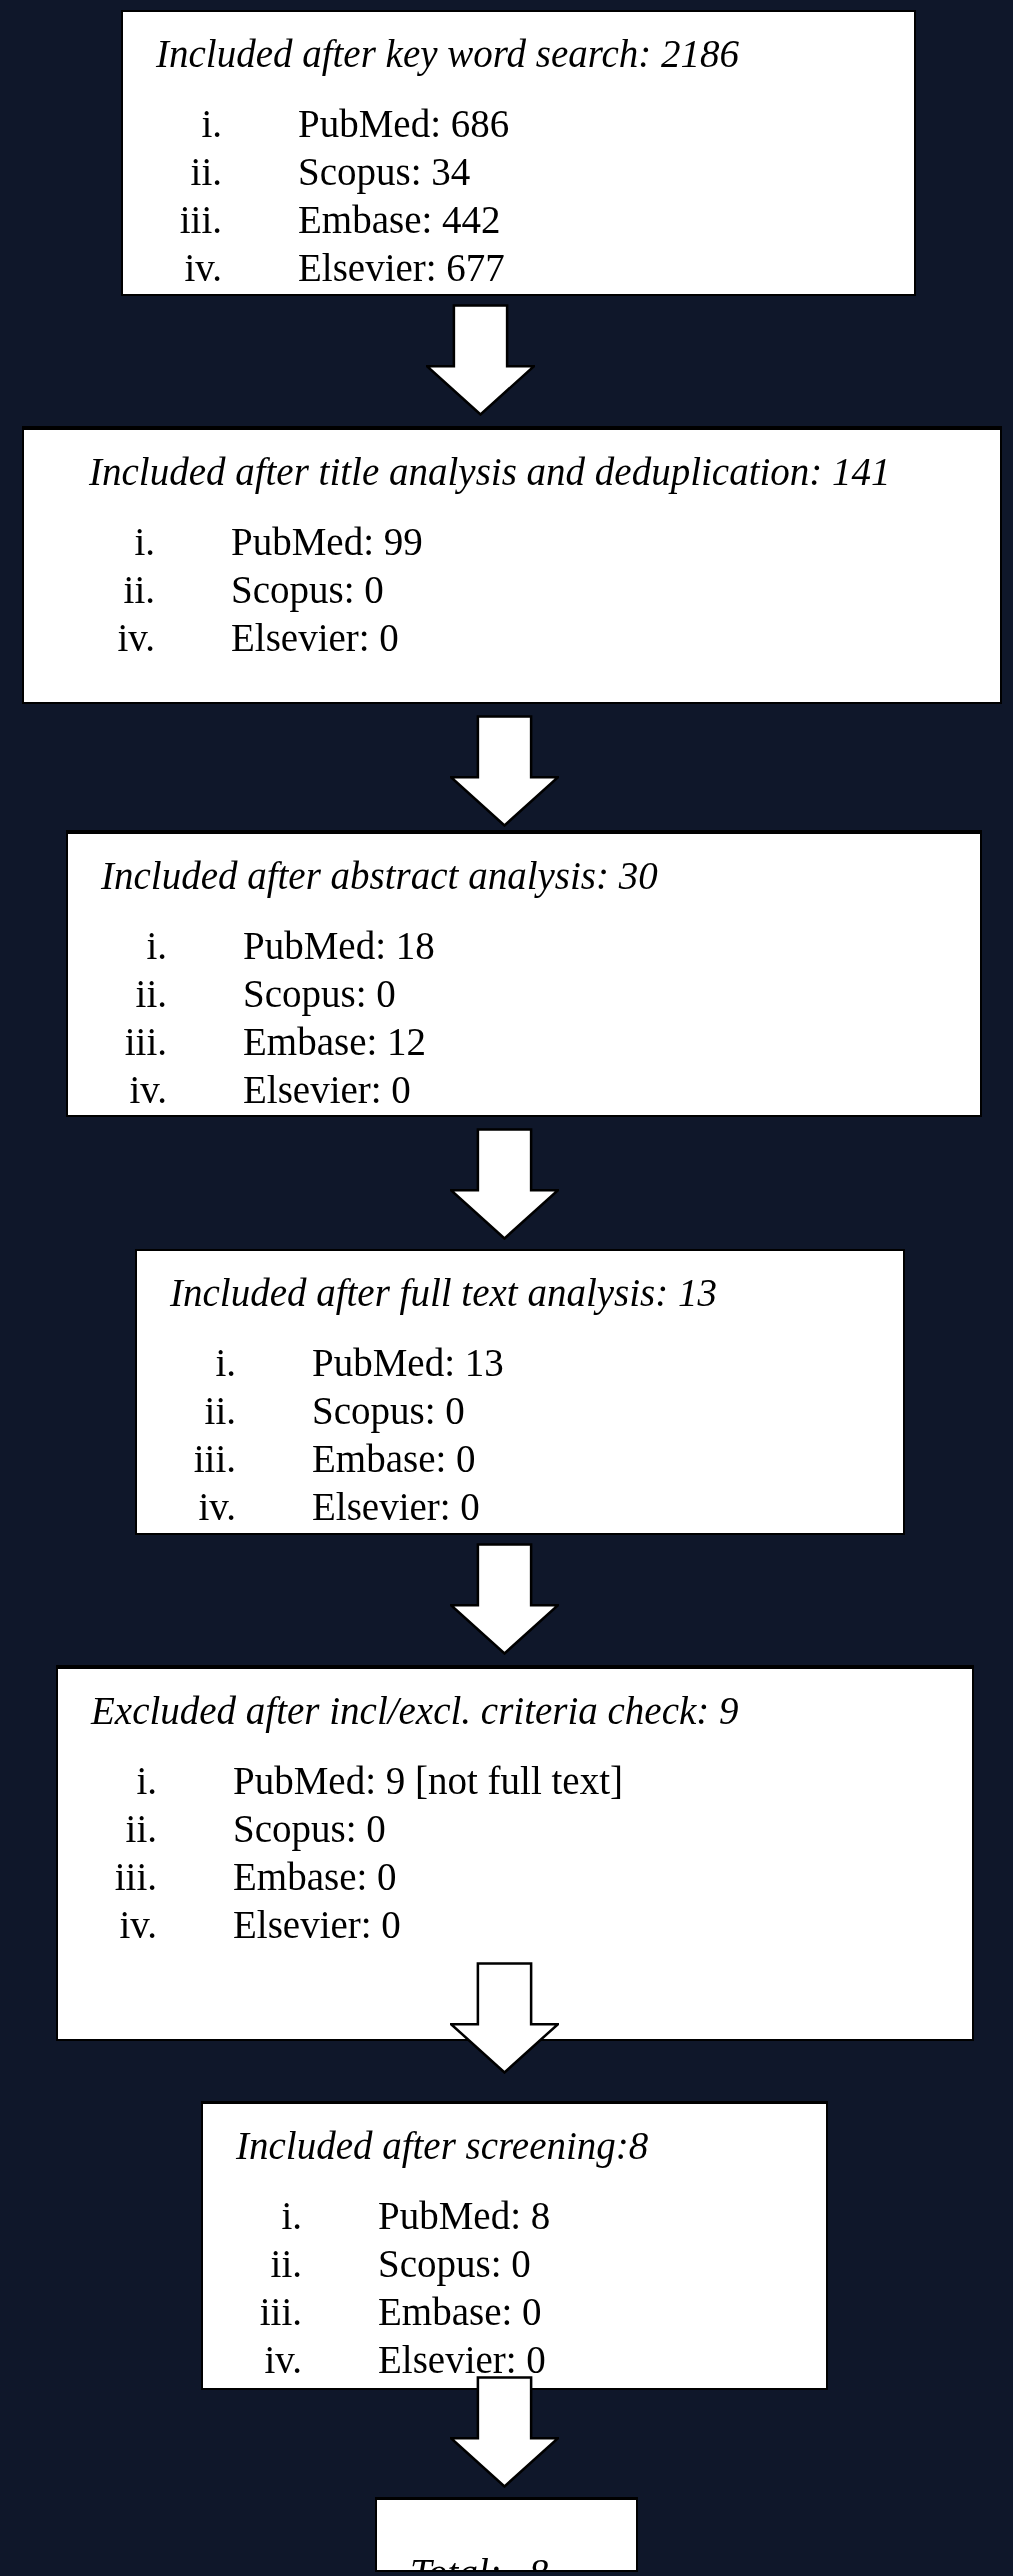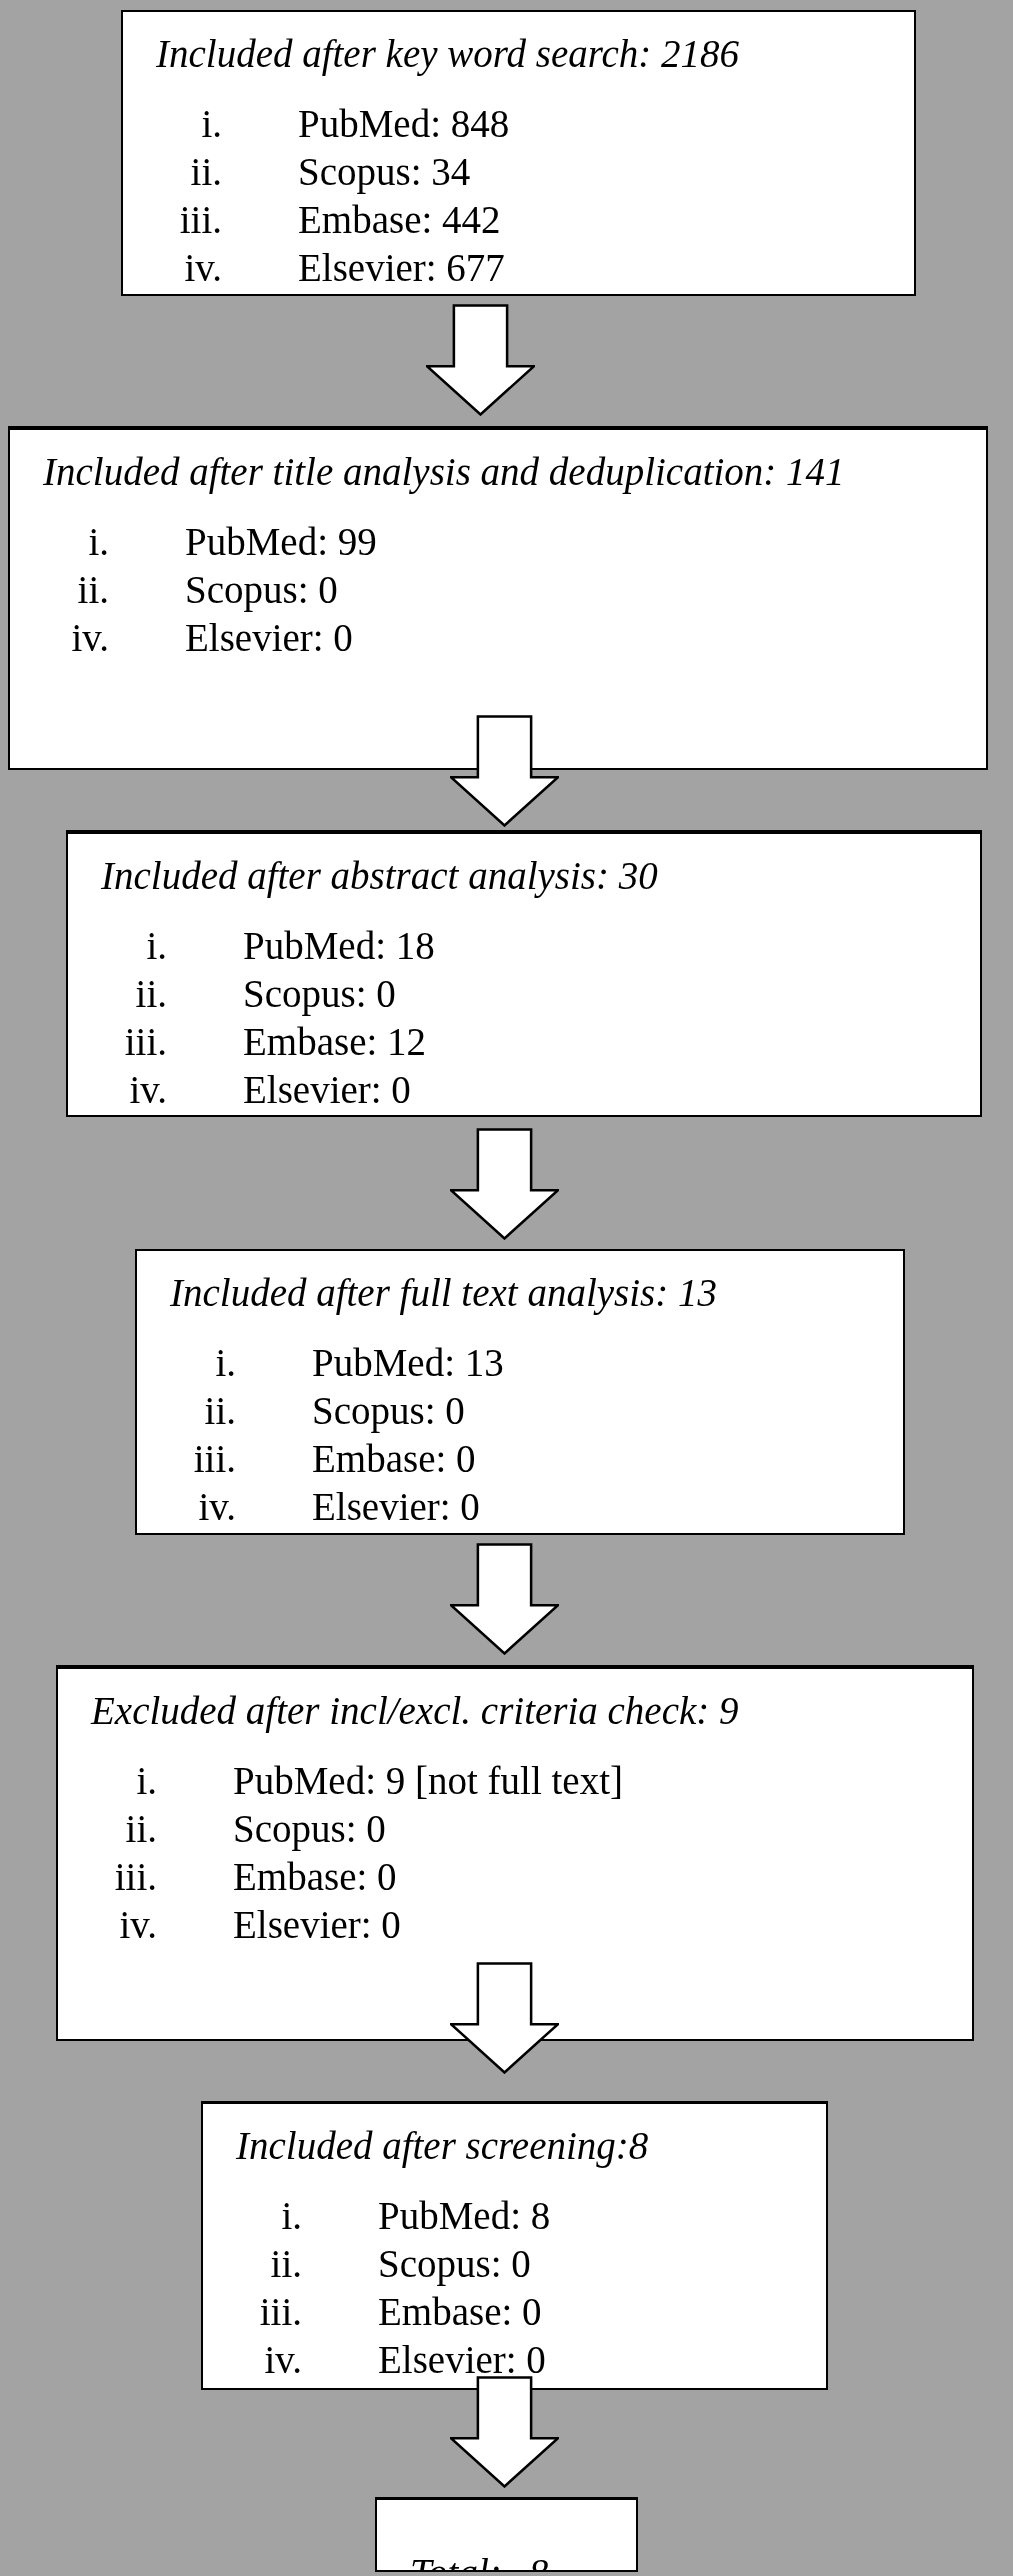--- a/index.html
+++ b/index.html
@@ -1,21 +1,21 @@
 <!DOCTYPE html>
 <html style="font-size:10.2px"><head>
 <meta charset="utf-8">
 <style>
   html,body{margin:0;padding:0;background:#ffffff;}
   body{
     width:1013px;height:2576px;
     font-family:"Liberation Serif","DejaVu Serif",serif;
     color:#000000;
   }
-  .canvas{position:relative;width:1013px;height:2576px;background:#a3a3a3;overflow:hidden;}
+  .canvas{position:relative;width:1013px;height:2576px;background:#0f172a;overflow:hidden;}
 
   
   .fbox{
     position:absolute;
     background:#ffffff;
     border:2.5px solid #000000;
     box-sizing:border-box;
     overflow:hidden;
   }
   .fbox .title{
@@ -25,21 +25,21 @@
     line-height:45px;
     margin:19px 12.7px 0 33px;
     white-space:nowrap;
   }
   .items{margin-top:24px;}
   .item{height:48px;line-height:48px;font-size:39px;white-space:nowrap;}
   .item .marker{display:inline-block;width:99px;text-align:right;}
   .item .label{margin-left:76px;}
 
   #box-0{left:121px;top:9.5px;width:795px;height:286px;}
-  #box-1{left:8px;top:426px;width:980px;height:344px;border-top-width:4.5px;}
+  #box-1{left:22px;top:426px;width:980px;height:278px;border-top-width:4.5px;padding-left:32px;}
   #box-2{left:66px;top:830px;width:916px;height:287px;border-top-width:4.5px;}
   #box-3{left:135px;top:1249px;width:770px;height:286px;}
   #box-4{left:56px;top:1665px;width:918px;height:376px;border-top-width:4.5px;}
   #box-5{left:201px;top:2081px;width:627px;height:289px;border-top-width:3.8px;margin-top:20px;}
   #box-6{left:375px;top:2497px;width:263px;height:75px;border-top-width:3.8px;}
 
   
   .total-line{
     font-style:italic;
     font-size:39px;
@@ -60,21 +60,21 @@
   #arrow-5{left:450px;top:2376px;}
 </style>
 </head>
 <body>
 
 <div class="canvas">
 
   <div class="fbox" id="box-0">
     <span class="title">Included after key word search: 2186</span>
     <div class="items">
-        <div class="item"><span class="marker">i.</span><span class="label">PubMed: 848</span></div>
+        <div class="item"><span class="marker">i.</span><span class="label">PubMed: 686</span></div>
         <div class="item"><span class="marker">ii.</span><span class="label">Scopus: 34</span></div>
         <div class="item"><span class="marker">iii.</span><span class="label">Embase: 442</span></div>
         <div class="item"><span class="marker">iv.</span><span class="label">Elsevier: 677</span></div>
       </div>
   </div>
 
   <svg class="arrow" id="arrow-0" viewBox="0 0 172 176">
     <path d="M44 2 H128 V98 H170 L86 174 L2 98 H44 Z" fill="#ffffff" stroke="#000000" stroke-width="4"></path>
   </svg>
 

